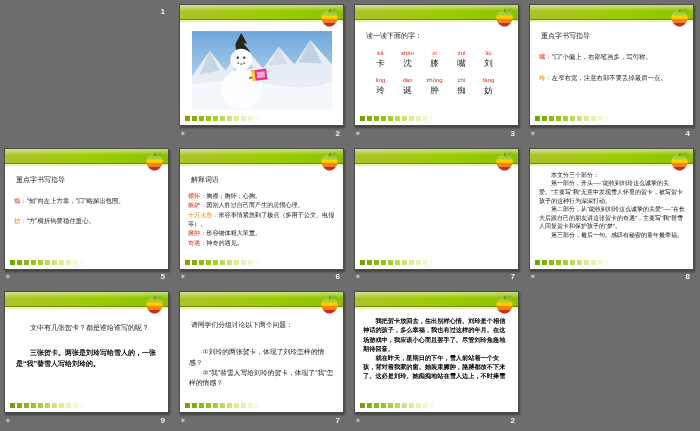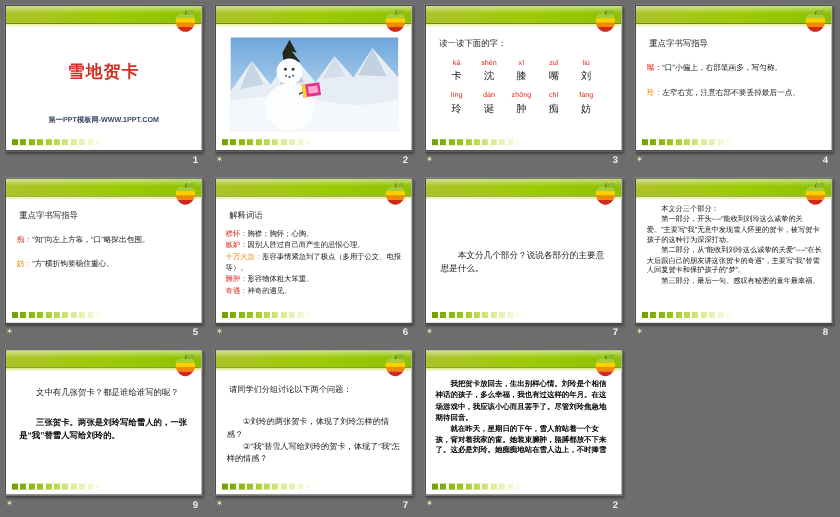--- a/index.html
+++ b/index.html
@@ -78,30 +78,20 @@
       </g>
       <path d="M12 5.5 C13 2 17 0.8 20 2.2 C19 5.5 15 6.6 12 5.5 Z" fill="#8ab82a"></path>
       <path d="M11.8 5.8 C11.5 4.2 11.8 3 12.6 2" stroke="#7a4a12" stroke-width="0.9" fill="none"></path>
     </g>
   </defs>
 </svg>
 
 <div class="board">
 
   <div class="cell">
-    <div class="thumb">
-      <div class="bar"></div>
-      <div class="barline"></div>
-      <svg class="apple" viewBox="0 0 23 23">
-          <use href="#apple-sym"></use>
-        </svg>
-      <div class="s1title">雪地贺卡</div>
-      <div class="s1url">第一PPT模板网-WWW.1PPT.COM</div>
-      <div class="squares"></div>
-    </div>
     <div class="cfoot">
       <span class="star hidden"></span>
       <span class="num">1</span>
     </div>
   </div>
 
   <div class="cell">
     <div class="thumb">
       <div class="bar"></div>
       <div class="barline"></div>
@@ -264,21 +254,20 @@
     </div>
   </div>
 
   <div class="cell">
     <div class="thumb">
       <div class="bar"></div>
       <div class="barline"></div>
       <svg class="apple" viewBox="0 0 23 23">
           <use href="#apple-sym"></use>
         </svg>
-      <p class="s7text ind">本文分几个部分？说说各部分的主要意思是什么。</p>
       <div class="squares"></div>
     </div>
     <div class="cfoot">
       <span class="star"></span>
       <span class="num">7</span>
     </div>
   </div>
 
   <div class="cell">
     <div class="thumb">

